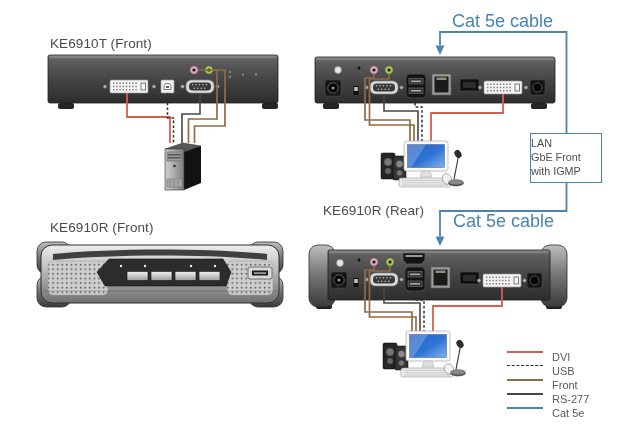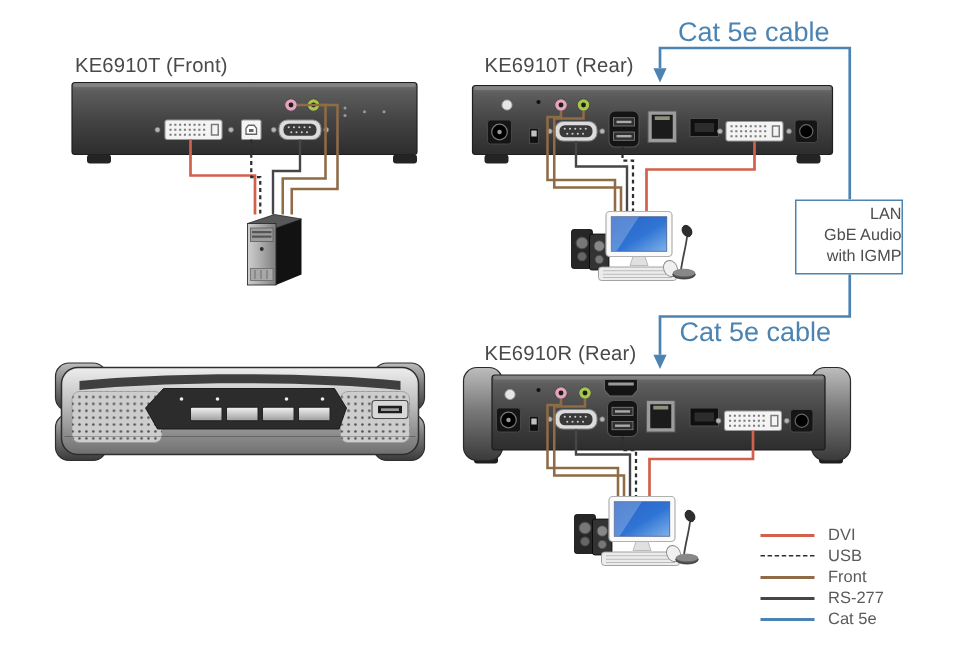--- a/index.html
+++ b/index.html
@@ -5,31 +5,31 @@
 <style>
   html,body{margin:0;padding:0;background:#fff;}
   .canvas{position:relative;width:640px;height:444px;background:#ffffff;overflow:hidden;
           font-family:"Liberation Sans",sans-serif;}
   .dev{position:absolute;z-index:1;}
   .lines{position:absolute;left:0;top:0;z-index:2;pointer-events:none;}
   .fg{position:absolute;z-index:3;}
   .devlabel{position:absolute;z-index:4;font-size:13.5px;color:var(--c-label_text);letter-spacing:0.1px;text-align:center;}
   .cablelabel{position:absolute;z-index:4;font-size:18px;color:var(--c-cat5e);}
   .switchbox{position:absolute;left:530px;top:133px;width:70px;height:46px;z-index:3;
-             border:1.5px solid var(--c-cat5e);background:#fff;text-align:right;
+             border:1.5px solid var(--c-cat5e);background:#fff;text-align:left;
              font-size:10.8px;line-height:14px;color:#4d4d4d;padding-top:2px;box-sizing:content-box;}
   .ln{fill:none;stroke-width:1.8;}
   .ln-dvi{stroke:var(--c-dvi);}
   .ln-usb{stroke:var(--c-usb);stroke-width:1.5;stroke-dasharray:2.6 2.2;}
   .ln-audio{stroke:var(--c-audio);stroke-width:1.7;}
   .ln-rs232{stroke:var(--c-rs232);stroke-width:1.6;}
   .ln-cat5e{stroke:var(--c-cat5e);}
   .arr{fill:var(--c-cat5e);}
   .legend{position:absolute;left:507px;top:351px;z-index:4;}
-  .lrow{display:flex;align-items:center;height:11.2px;margin-bottom:2.9px;}
+  .lrow{display:flex;height:11.2px;margin-bottom:2.9px;}
   .sw{display:inline-block;width:36px;height:0;border-top:2px solid transparent;margin-right:9px;}
   .ltext{font-size:11px;color:var(--c-legend_text);}
 </style>
 </head>
 <body>
 
 <div class="canvas">
 
   <svg width="0" height="0" style="position:absolute" aria-hidden="true">
     <defs>
@@ -64,28 +64,28 @@
           <stop offset="0.5" stop-color="#a9a9a9"></stop>
         <stop offset="1" stop-color="#7d7d7d"></stop>
       </linearGradient>
       <pattern id="pdots" width="4.6" height="4.6" patternUnits="userSpaceOnUse">
         <circle cx="1.6" cy="1.6" r="0.85" fill="#4f4f4f"></circle>
       </pattern>
     </defs>
   </svg>
 
   <div class="devlabel" style="left:50px;top:36px">KE6910T (Front)</div>
-  <div class="devlabel" style="left:323px;top:36px">KE6910T (Rear)</div>
-  <div class="devlabel" style="left:323px;top:228px">KE6910R (Rear)</div>
+  <div class="devlabel" style="left:50px;top:220px">KE6910R (Front)</div>
+  <div class="devlabel" style="left:323px;top:203px">KE6910R (Rear)</div>
   <div class="cablelabel" style="left:452px;top:11px">Cat 5e cable</div>
   <div class="cablelabel" style="left:453px;top:211px">Cat 5e cable</div>
 
   <div class="switchbox">
     <div>LAN</div>
-    <div>GbE Audio</div>
+    <div>GbE Front</div>
     <div>with IGMP</div>
   </div>
 
   <svg class="dev" style="left:46px;top:53px" width="236" height="62">
     <rect x="2" y="2" width="230" height="48" rx="2" fill="url(#gpanel)" stroke="#1f1f1f" stroke-width="0.8"></rect>
     <rect x="3" y="2.5" width="228" height="2.5" rx="1.2" fill="#8d8d8d" opacity="0.65"></rect>
     <rect x="12" y="50" width="16" height="6" rx="2" fill="#242424"></rect>
     <rect x="216" y="50" width="16" height="6" rx="2" fill="#242424"></rect>
     <g>
       <circle cx="59" cy="33.5" r="1.7" fill="#b5b5b5" stroke="#6a6a6a" stroke-width="0.5"></circle>

